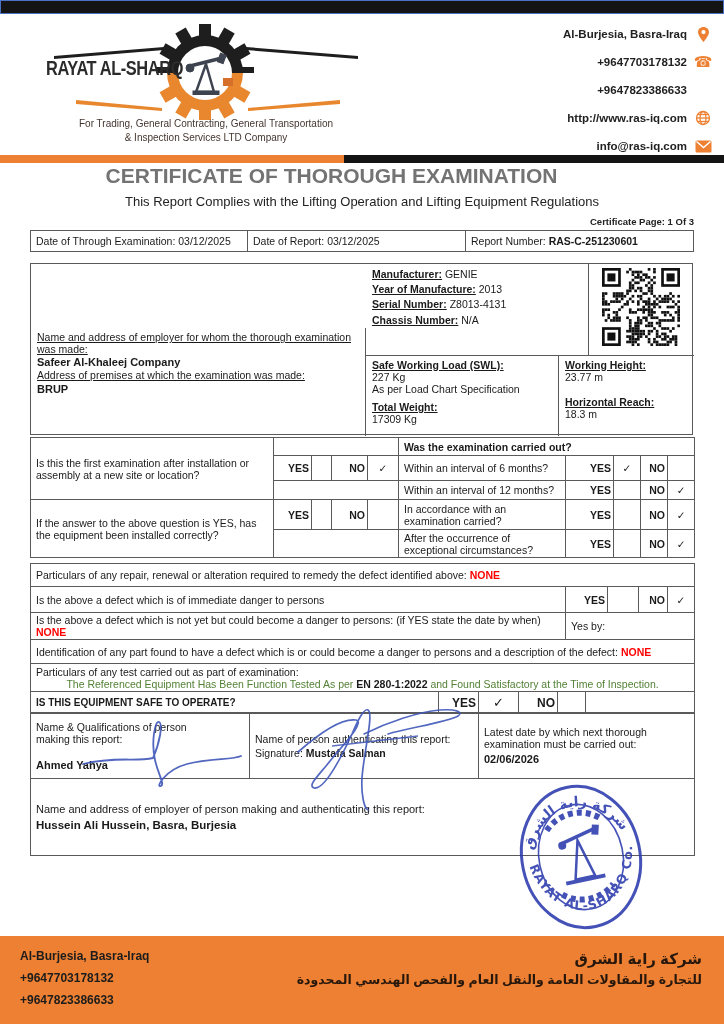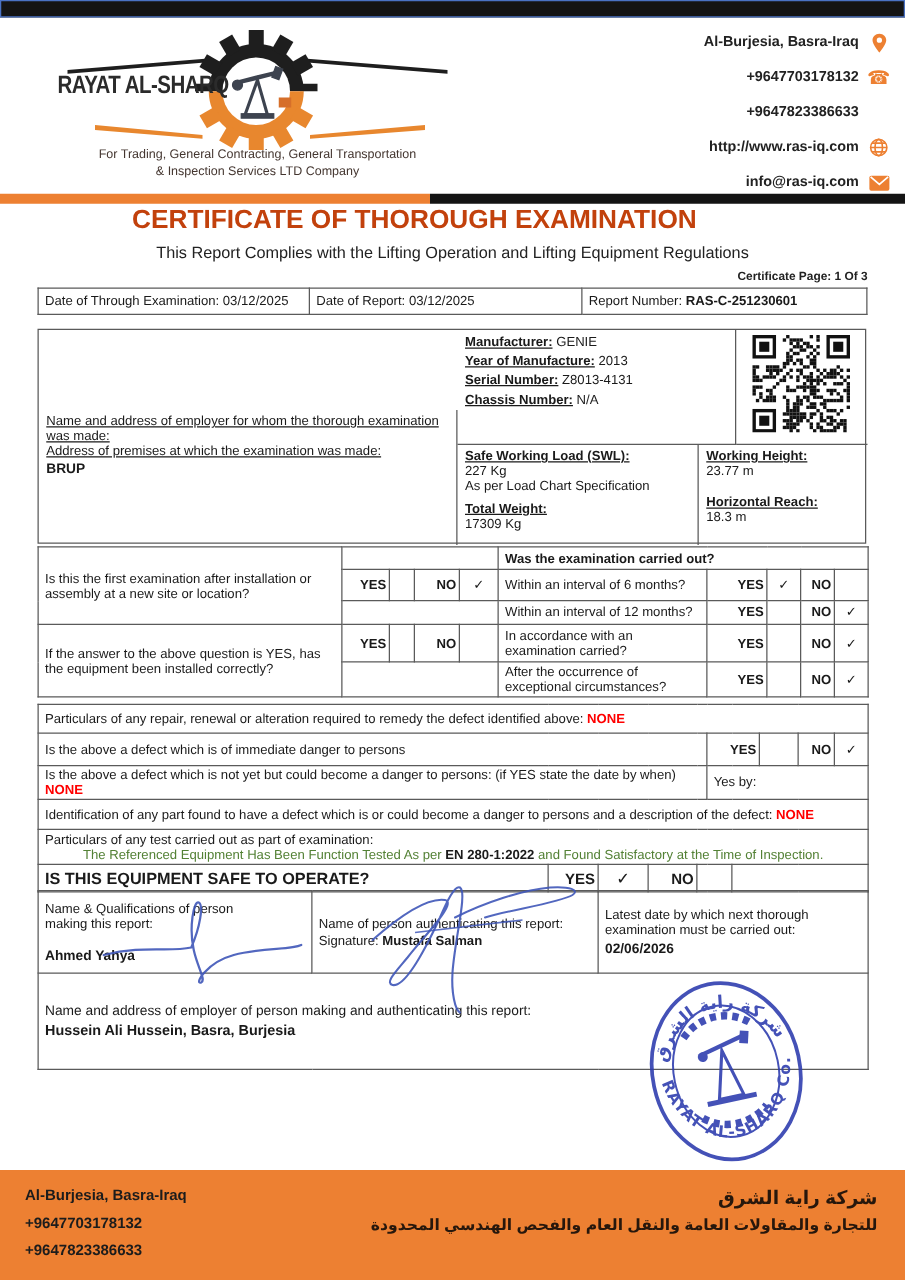--- a/index.html
+++ b/index.html
@@ -16,21 +16,21 @@
                transform:scaleX(.82);transform-origin:left;white-space:nowrap;letter-spacing:-.5px;}
   .brand-arabic{left:238px;top:46px;width:118px;font-size:26px;font-weight:bold;color:#2b2b2b;text-align:right;direction:rtl;}
   .tagline{left:40px;top:117px;width:332px;text-align:center;font-size:10px;font-weight:normal;color:#443630;line-height:14px;}
 
   .contacts{right:12px;top:20px;width:230px;}
   .c-row{display:flex;justify-content:flex-end;align-items:center;height:28px;gap:7px;}
   .c-txt{font-size:11.5px;font-weight:bold;color:#222;}
   .c-ico{width:18px;height:18px;display:flex;align-items:center;justify-content:center;}
 
   
-  .title{left:0;top:164px;width:663px;text-align:center;font-size:21px;font-weight:bold;color:#c2410c;}
+  .title{left:0;top:164px;width:663px;text-align:center;font-size:21px;font-weight:bold;color:#737373;}
   .subtitle{left:0;top:194px;width:724px;text-align:center;font-size:13px;color:#222;}
   .pageinfo{right:30px;top:216px;font-size:9.5px;font-weight:bold;color:#222;}
 
   
   table.t{position:absolute;border-collapse:collapse;table-layout:fixed;}
   table.t td{border:1px solid #5a5a5a;font-size:10.5px;padding:1px 5px;vertical-align:middle;overflow:hidden;}
   .u{text-decoration:underline;}
   .b{font-weight:bold;}
   .red{color:#f00;font-weight:bold;margin-top:19px;}
   .green{color:#538135;}
@@ -187,20 +187,21 @@
         <span>Report Number:</span>
         <span class="b">RAS-C-251230601</span>
       </td>
     </tr>
   </tbody>
     </table>
 
   <div class="abs eq">
     <div class="cell" style="left:0;top:64px;width:335px;height:108px;border-right-width:1px">
       <div class="u" style="width:320px">Name and address of employer for whom the thorough examination was made:</div>
+      <div class="b" style="font-size:11px;margin:1px 0">Safeer Al-Khaleej Company</div>
       <div class="u">Address of premises at which the examination was made:</div>
       <div class="b" style="font-size:11px;margin-top:2px">BRUP</div>
     </div>
     <div class="cell lh15" style="left:335px;top:0;width:223px;height:92px;border-right-width:1px;border-bottom-width:1px">
       <div><span class="b u">Manufacturer:</span> <span>GENIE</span></div>
       <div><span class="b u">Year of Manufacture:</span> <span>2013</span></div>
       <div><span class="b u">Serial Number:</span> <span>Z8013-4131</span></div>
       <div><span class="b u">Chassis Number:</span> <span>N/A</span></div>
     </div>
     <div class="cell" style="left:558px;top:0;width:105px;height:92px;border-bottom-width:1px">
@@ -611,21 +612,21 @@
       <td colspan="10">
         <div>Particulars of any test carried out as part of examination:</div>
         <div style="text-align:center">
           <span class="green">The Referenced Equipment Has Been Function Tested As per</span>
           <span class="b">EN 280-1:2022</span>
           <span class="green">and Found Satisfactory at the Time of Inspection.</span>
         </div>
       </td>
     </tr>
     <tr style="height:22px">
-      <td class="b" style="font-size:13px">IS THIS EQUIPMENT SAFE TO OPERATE?</td>
+      <td class="b" style="font-size:10px">IS THIS EQUIPMENT SAFE TO OPERATE?</td>
       <td class="yn" style="font-size:12px">YES</td>
       <td class="chk" style="font-size:13px">✓</td>
       <td class="yn" style="font-size:12px">NO</td>
       <td colspan="2" class="chk"></td>
       <td colspan="4"></td>
     </tr>
   </tbody>
     </table>
 
   <table class="t sig" style="left:30px;top:712px;width:664px">

